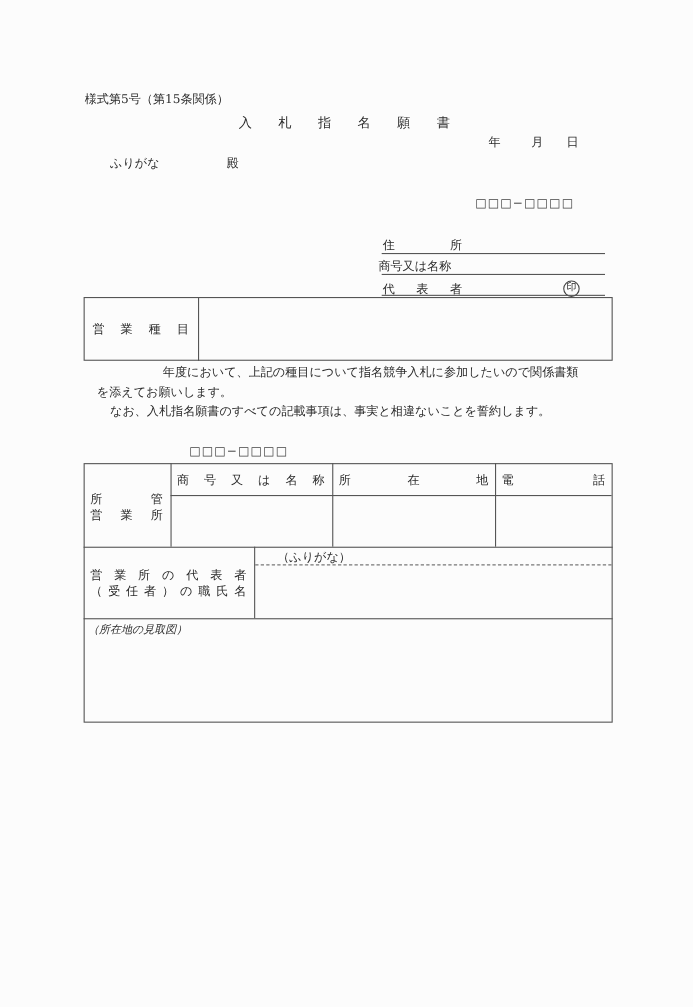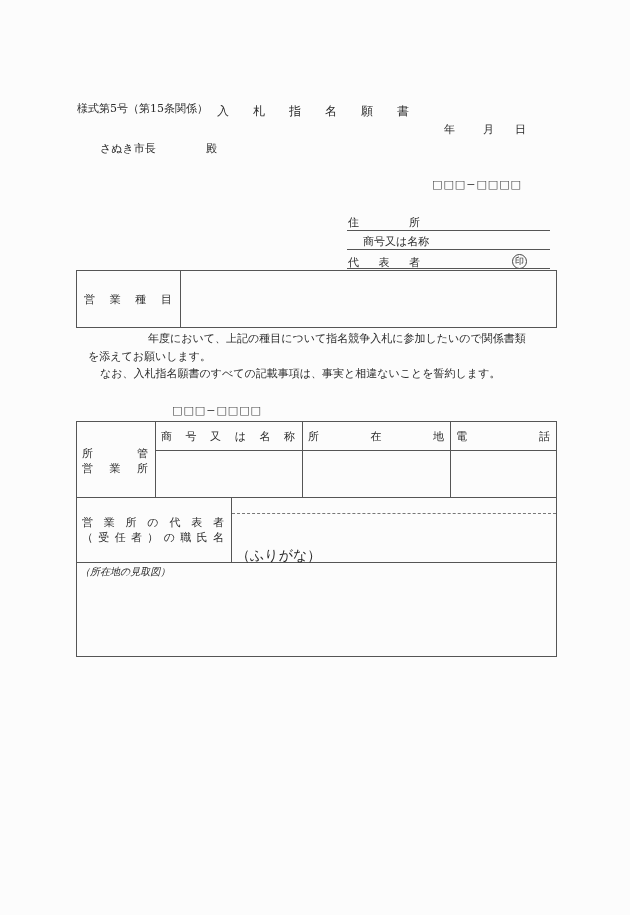--- a/index.html
+++ b/index.html
@@ -12,47 +12,47 @@
   .box { position:absolute; border:1px solid #555; box-sizing:border-box; }
   .vl { position:absolute; width:1px; background:#555; }
   .hl { position:absolute; height:1px; background:#555; }
   .dash { position:absolute; height:0; border-top:1px dashed #777; }
   .postal { letter-spacing:1px; font-family:"DejaVu Sans", sans-serif; font-size:11px; color:#444; }
   .seal { display:inline-block; width:13px; height:13px; border:1px solid #444; border-radius:50%; font-size:9px; line-height:13px; text-align:center; }
 </style>
 </head>
 <body>
 
-<div class="abs" style="left:77px;top:101px;">様式第5号（第15条関係）</div>
+<div class="abs" style="left:77px;top:83px;">様式第5号（第15条関係）</div>
 
 <div class="abs spread" style="left:217px;top:103px;width:192px;font-size:12px;">
   <span>入</span>
   <span>札</span>
   <span>指</span>
   <span>名</span>
   <span>願</span>
   <span>書</span>
 </div>
 
 <div class="abs" style="left:444px;top:122px;">年</div>
 <div class="abs" style="left:483px;top:122px;">月</div>
 <div class="abs" style="left:515px;top:122px;">日</div>
 
-<div class="abs" style="left:100px;top:141px;">さぬき市長</div>
+<div class="abs" style="left:100px;top:141px;">ふりがな</div>
 <div class="abs" style="left:206px;top:141px;">殿</div>
 
 <div class="abs postal" style="left:432px;top:178px;">□□□−□□□□</div>
 
 <div class="abs spread" style="left:348px;top:215px;width:72px;">
   <span>住</span>
     <span>所</span>
 </div>
 <div class="hl" style="left:347px;top:230px;width:203px;"></div>
 
-<div class="abs" style="left:363px;top:234px;">商号又は名称</div>
+<div class="abs" style="left:344px;top:234px;">商号又は名称</div>
 <div class="hl" style="left:347px;top:249px;width:203px;"></div>
 
 <div class="abs spread" style="left:348px;top:255px;width:72px;">
   <span>代</span>
     <span>表</span>
     <span>者</span>
 </div>
 <div class="abs" style="left:512px;top:254px;"><span class="seal">印</span></div>
 <div class="hl" style="left:347px;top:268px;width:203px;"></div>
 
@@ -129,17 +129,17 @@
   <span>（</span>
     <span>受</span>
     <span>任</span>
     <span>者</span>
     <span>）</span>
     <span>の</span>
     <span>職</span>
     <span>氏</span>
     <span>名</span>
 </div>
-<div class="abs" style="left:236px;top:499px;font-size:14px;margin-top:48px;">（ふりがな）</div>
+<div class="abs" style="left:252px;top:499px;font-size:11px;">（ふりがな）</div>
 <div class="abs" style="left:232px;top:515px;width:324px;height:46px;"></div>
 
 <div class="abs" style="left:80px;top:565px;font-size:10px;font-style:italic;">（所在地の見取図）</div>
 <div class="abs" style="left:77px;top:578px;width:479px;height:78px;"></div>
 
 </body></html>

